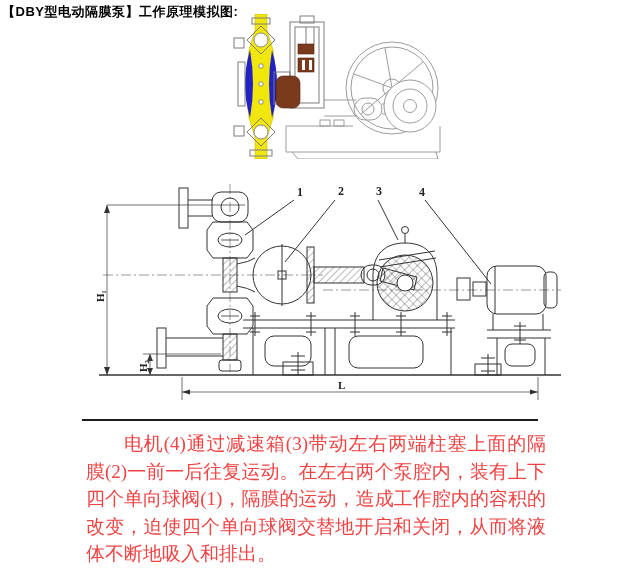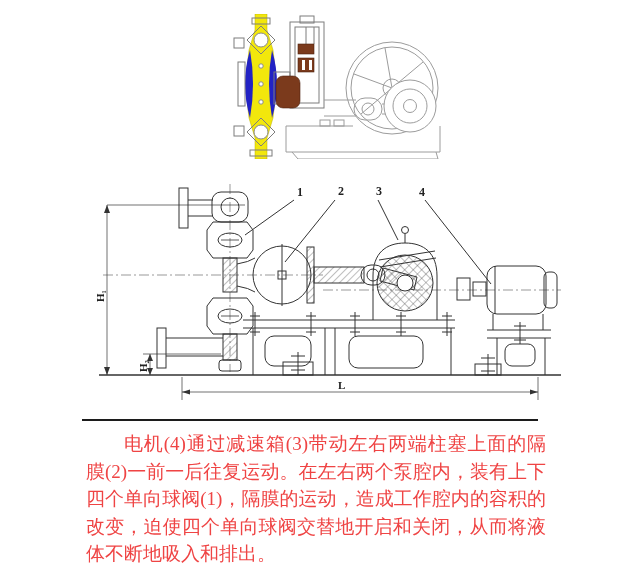--- a/index.html
+++ b/index.html
@@ -31,20 +31,21 @@
   .fill-diaphragm{fill:var(--diaphragm-blue,#2222c4);stroke:none;}
   .fill-piston{fill:var(--piston-brown,#7b3a1c);stroke:#4e2410;stroke-width:0.6;}
   .ball{fill:#fff;stroke:#8a8a8a;stroke-width:1;}
   .whitefill{fill:#fff;}
 </style>
 </head>
 <body>
 
 <div class="page">
 
+  <div class="heading h1">【DBY型电动隔膜泵】工作原理模拟图:</div>
 
   <figure class="sim">
     <svg viewBox="0 0 217 145" width="217" height="145">
 
       <path class="fill-fluid" d="M27,0 V16 L21,36 Q16,70 21,104 L27,124 V145 H39 V124 L45,104 Q50,70 45,36 L39,16 V0 Z"></path>
 
       <path class="fill-diaphragm" d="M22,36 Q12,70 22,104 Q28,70 22,36 Z"></path>
       <path class="fill-diaphragm" d="M44,36 Q54,70 44,104 Q38,70 44,36 Z"></path>
 
       <g>

